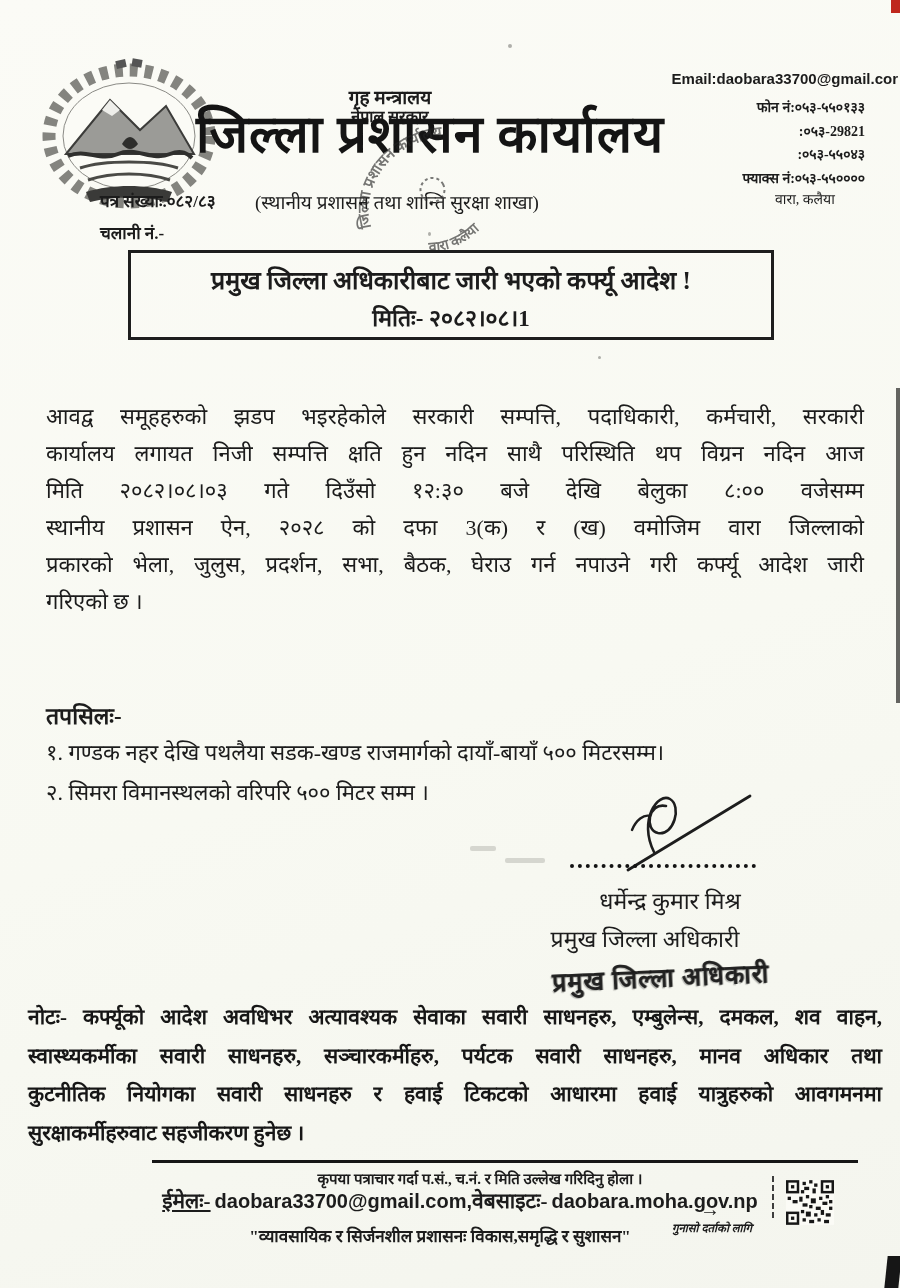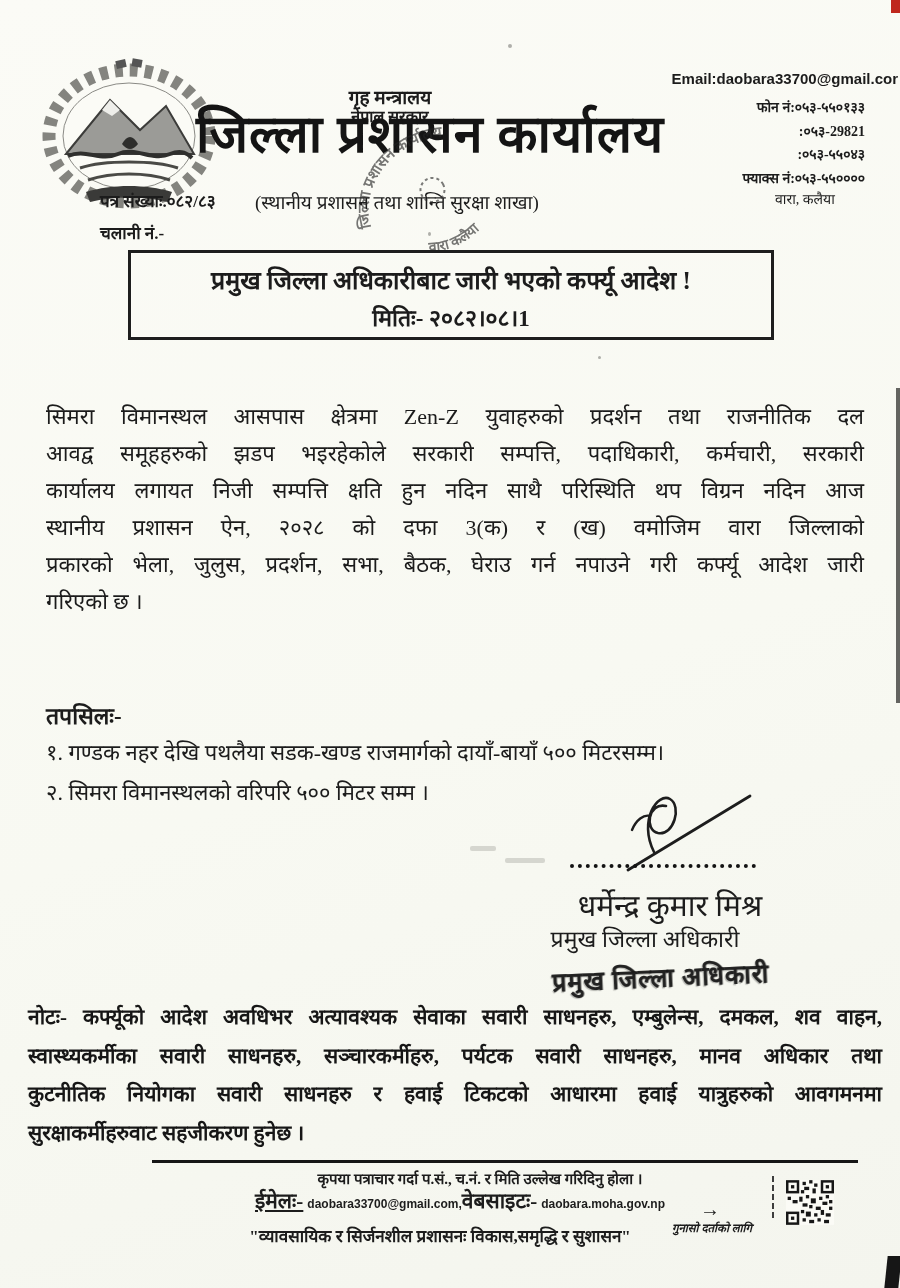--- a/index.html
+++ b/index.html
@@ -28,35 +28,35 @@
 
   .body-block{left:46px;top:398px;width:818px;}
   .body-line{font-size:22px;line-height:37px;text-align:justify;text-align-last:justify;color:#1b1b1b;}
   .body-line.last{text-align-last:left;}
 
   .tapasil-heading{left:46px;top:699px;font-size:23px;font-weight:600;}
   .tapasil-item1{left:46px;top:736px;font-size:22px;}
   .tapasil-item2{left:46px;top:776px;font-size:22px;}
 
   .dotted-line{left:570px;top:864px;width:186px;border-bottom:4px dotted #131313;}
-  .sig-name{left:535px;top:884px;width:270px;text-align:center;font-size:30px;}
+  .sig-name{left:535px;top:884px;width:270px;text-align:center;font-size:23px;}
   .sig-designation{left:510px;top:922px;width:270px;text-align:center;font-size:23px;}
   .cdo-stamp{left:552px;top:958px;width:280px;font-size:25px;font-weight:700;letter-spacing:1px;color:rgba(22,22,22,.88);
     transform:rotate(-2.5deg) scaleY(1.05);text-shadow:1px 0 0 rgba(30,30,30,.45), -1px 1px 1px rgba(30,30,30,.3);}
 
   .note-block{left:28px;top:998px;width:854px;}
   .note-line{font-size:21px;font-weight:700;line-height:38.5px;text-align:justify;text-align-last:justify;color:#161616;}
   .note-line.last{text-align-last:left;}
 
   .footer-rule{left:152px;top:1160px;width:706px;height:3px;background:#161616;}
   .footer-note{left:180px;top:1168px;width:600px;text-align:center;font-size:15px;font-weight:700;}
   .footer-contact{left:120px;top:1186px;width:680px;text-align:center;}
   .footer-contact .big{font-size:21px;font-weight:700;}
   .footer-contact .u{text-decoration:underline;}
-  .footer-contact .sm{font-size:12px;font-weight:700;font-family:"Liberation Sans", sans-serif;}
+  .footer-contact .sm{font-size:20px;font-weight:700;font-family:"Liberation Sans", sans-serif;}
   .footer-slogan{left:100px;top:1224px;width:680px;text-align:center;font-size:17px;font-weight:700;}
 
   .qr-dash{left:772px;top:1176px;height:42px;border-left:2px dashed #3d3d3d;}
   .qr-arrow{left:700px;top:1198px;font-size:20px;font-weight:700;}
   .qr-caption{left:672px;top:1220px;font-size:11.5px;font-weight:700;font-style:italic;}
 
   .corner-red{left:891px;top:0;width:9px;height:13px;background:#bf271d;}
   .edge-dark{left:896px;top:388px;width:4px;height:315px;background:#32322f;opacity:.75;}
   .corner-dark{left:886px;top:1256px;width:14px;height:32px;background:#161616;transform:skewX(-6deg);}
   .speck{background:#7d7d78;border-radius:50%;opacity:.6;}
@@ -118,23 +118,23 @@
     </text>
     <circle cx="96" cy="72" r="12" fill="none" stroke="#2c2c2c" stroke-width="2" stroke-dasharray="3 3"></circle>
   </svg>
 
   <div class="abs subject-box">
     <div class="dev subject-title">प्रमुख जिल्ला अधिकारीबाट जारी भएको कर्फ्यू आदेश !</div>
     <div class="dev subject-date">मितिः- २०८२।०८।1</div>
   </div>
 
   <div class="abs body-block">
-    <div class="dev body-line">सिमरा विमानस्थल आसपास क्षेत्रमा Zen-Z युवाहरुको प्रदर्शन तथा राजनीतिक दल</div>
     <div class="dev body-line">आवद्व समूहहरुको झडप भइरहेकोले सरकारी सम्पत्ति, पदाधिकारी, कर्मचारी, सरकारी</div>
     <div class="dev body-line">कार्यालय लगायत निजी सम्पत्ति क्षति हुन नदिन साथै परिस्थिति थप विग्रन नदिन आज</div>
+    <div class="dev body-line">मिति २०८२।०८।०३ गते दिउँसो १२:३० बजे देखि बेलुका ८:०० वजेसम्म</div>
     <div class="dev body-line">स्थानीय प्रशासन ऐन, २०२८ को दफा 3(क) र (ख) वमोजिम वारा जिल्लाको</div>
     <div class="dev body-line">प्रकारको भेला, जुलुस, प्रदर्शन, सभा, बैठक, घेराउ गर्न नपाउने गरी कर्फ्यू आदेश जारी</div>
     <div class="dev body-line last">गरिएको छ ।</div>
   </div>
 
   <div class="abs dev tapasil-heading">तपसिलः-</div>
   <div class="abs dev tapasil-item1">१. गण्डक नहर देखि पथलैया सडक-खण्ड राजमार्गको दायाँ-बायाँ ५०० मिटरसम्म।</div>
   <div class="abs dev tapasil-item2">२. सिमरा विमानस्थलको वरिपरि ५०० मिटर सम्म ।</div>
 
   <svg class="abs" style="left:592px;top:786px;" width="180" height="92" viewBox="0 0 180 92">

